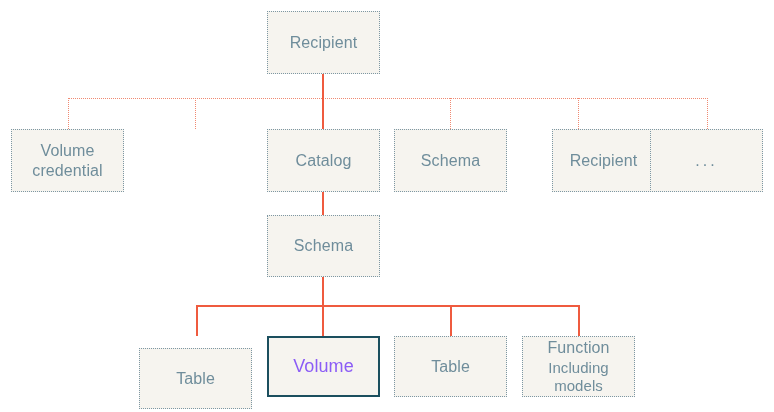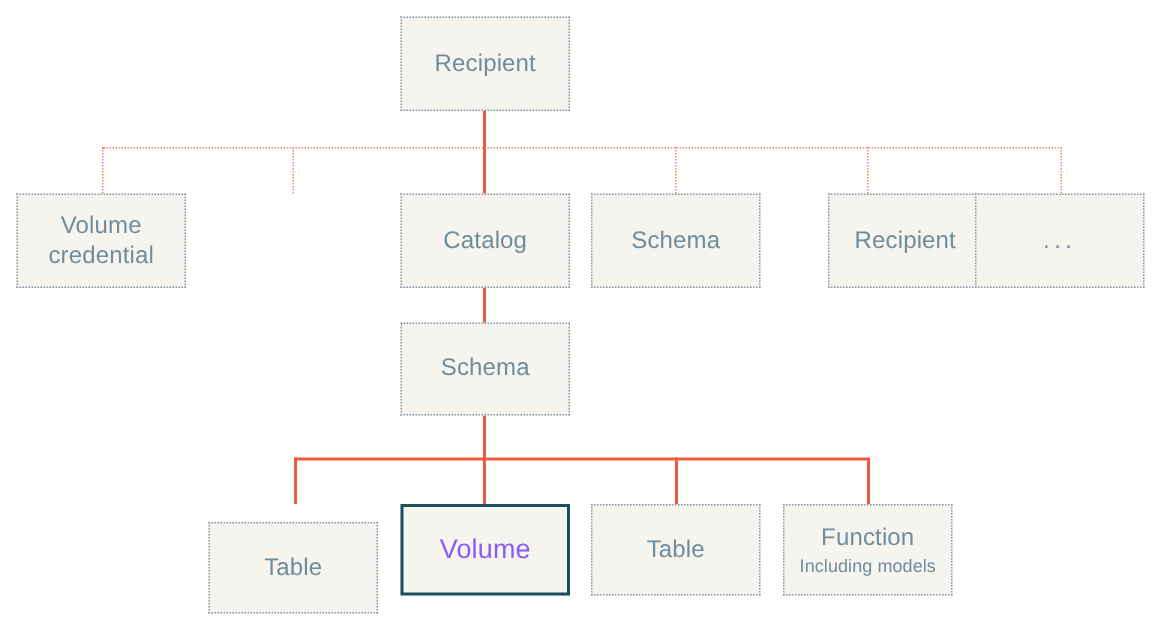--- a/index.html
+++ b/index.html
@@ -33,21 +33,21 @@
     font-size: 16px;
     line-height: 1.25;
     letter-spacing: 0.1px;
     user-select: none;
   }
   .node .label {
     display: block;
   }
   .node .sublabel {
     display: block;
-    font-size: 12px;
+    font-size: 15px;
     line-height: 1.2;
     margin-top: 1px;
     letter-spacing: 0.05px;
   }
 
   
   .node.highlight {
     border: 2px solid #1b4f5e;
     color: #8b5cf6;
     font-size: 18px;

